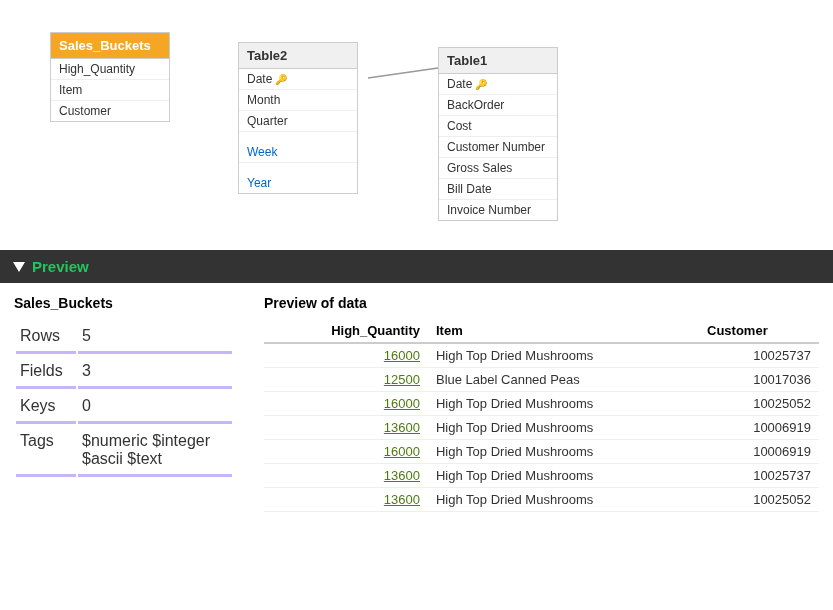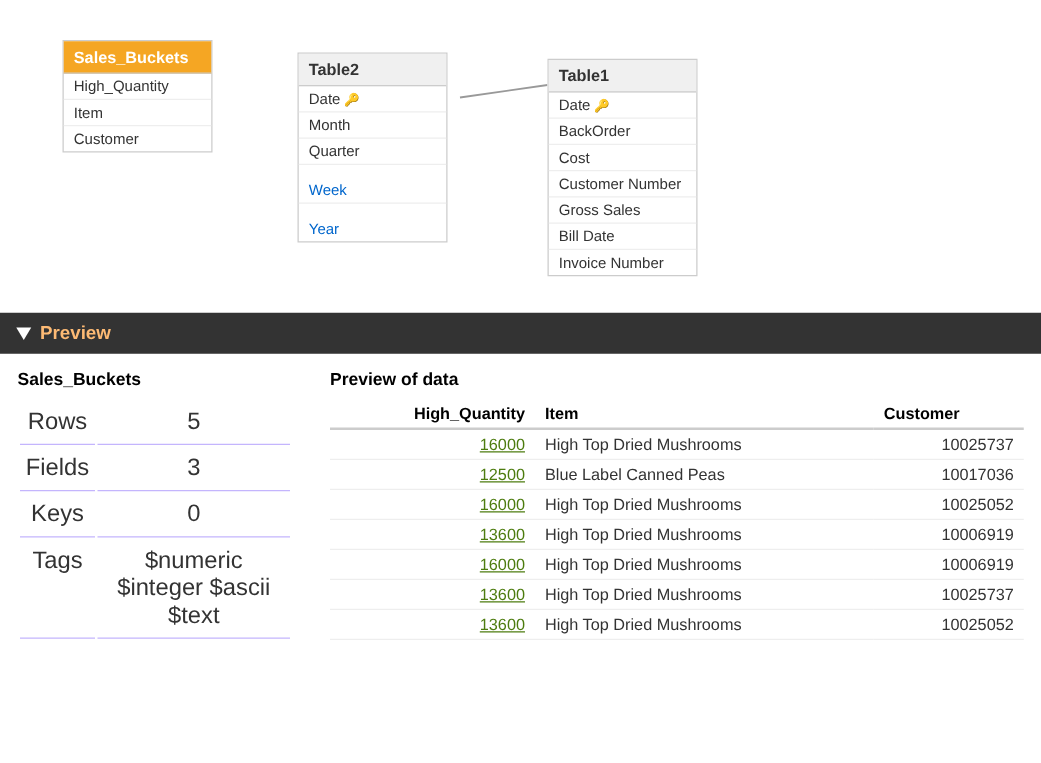--- a/index.html
+++ b/index.html
@@ -59,21 +59,21 @@
       position: absolute;
       top: 0; left: 0;
       width: 100%;
       height: 100%;
       pointer-events: none;
     }
 
     
     .preview-header {
       background: #333;
-      color: #fdba74;
+      color: #22c55e;
       padding: 8px 14px;
       font-size: 15px;
       font-weight: bold;
       display: flex;
       align-items: center;
       gap: 8px;
     }
     .preview-header .triangle {
       display: inline-block;
       width: 0; height: 0;
@@ -96,24 +96,23 @@
     .meta-panel .meta-title {
       font-weight: bold;
       font-size: 14px;
       margin-bottom: 8px;
     }
     .meta-table {
       width: 220px;
     }
     .meta-table tr td {
       padding: 6px 4px;
-      font-size: 19px;
-      border-bottom: 1px solid #c4b5fd;
+      font-size: 16px;
+      border-bottom: 3px solid #c4b5fd;
       vertical-align: top;
-      text-align: center;
     }
     .meta-table tr td:first-child {
       color: #333;
       font-weight: normal;
       width: 60px;
     }
     .meta-table tr td:last-child {
       color: #333;
     }
 

